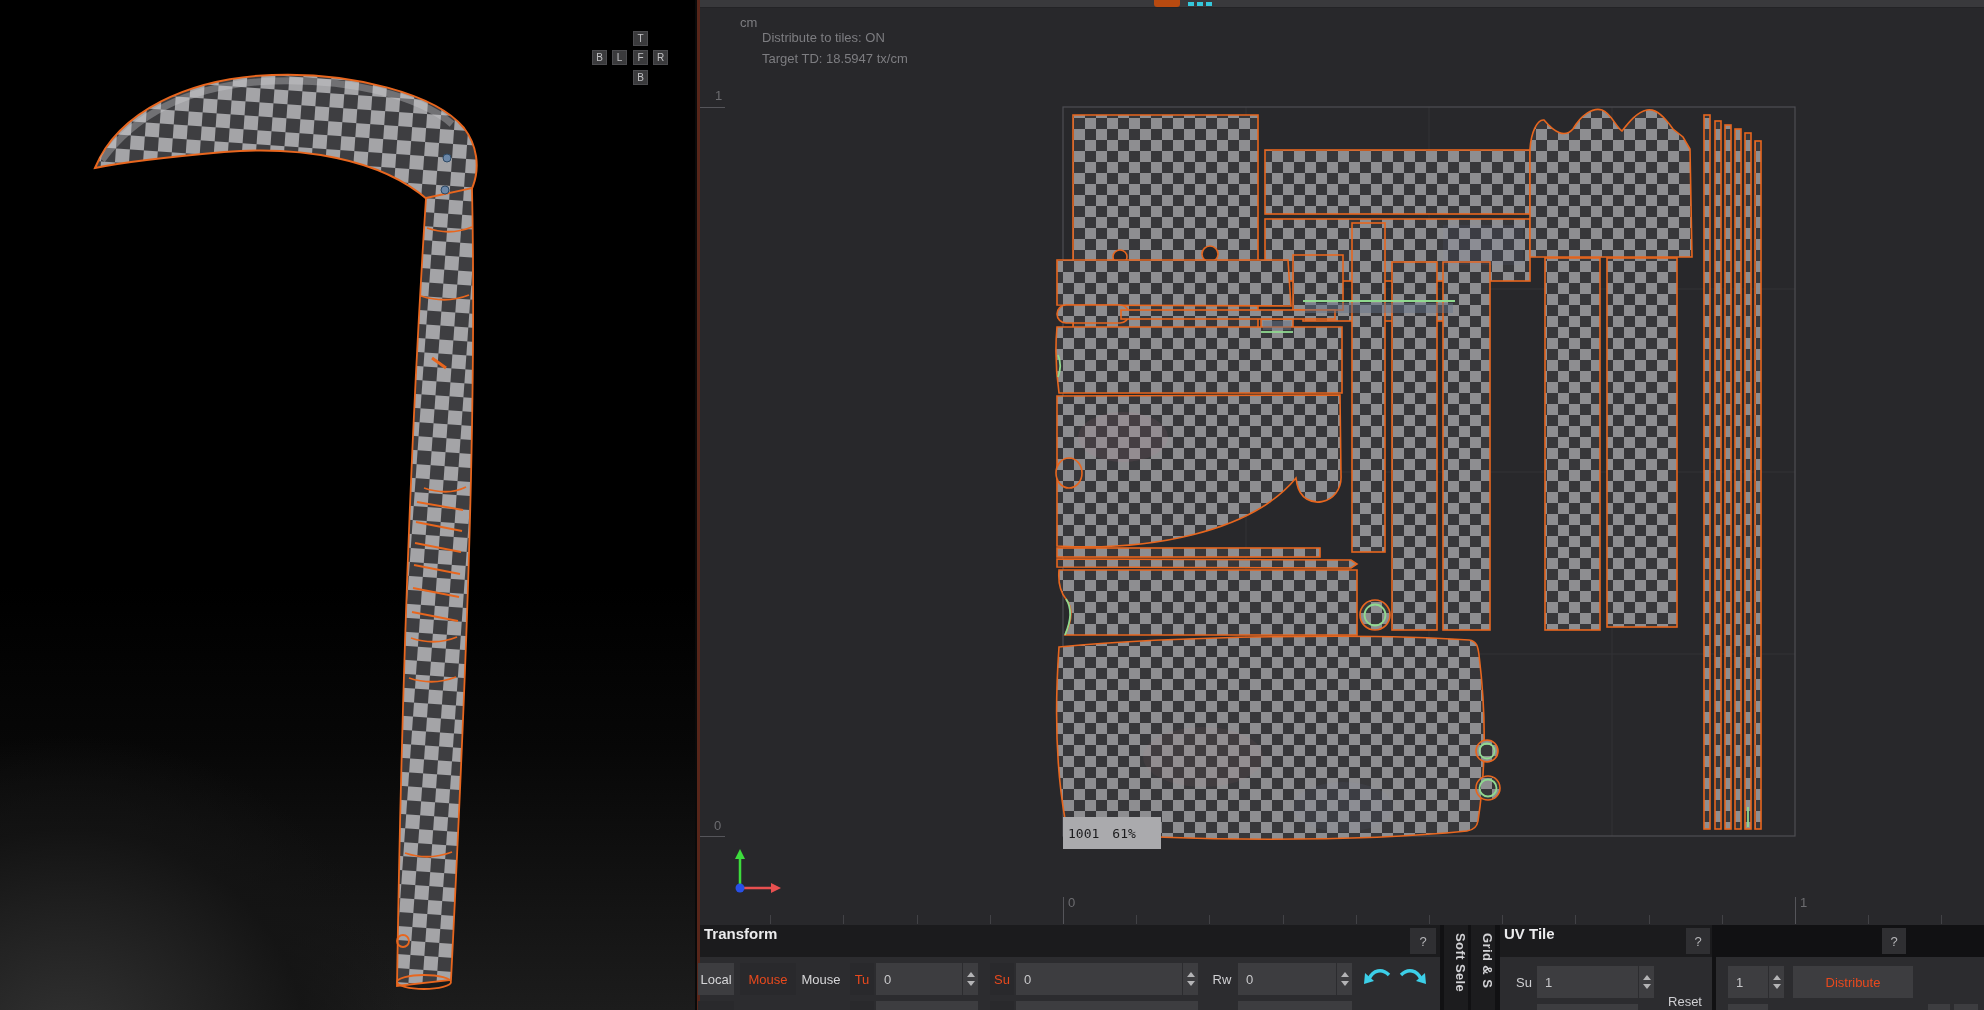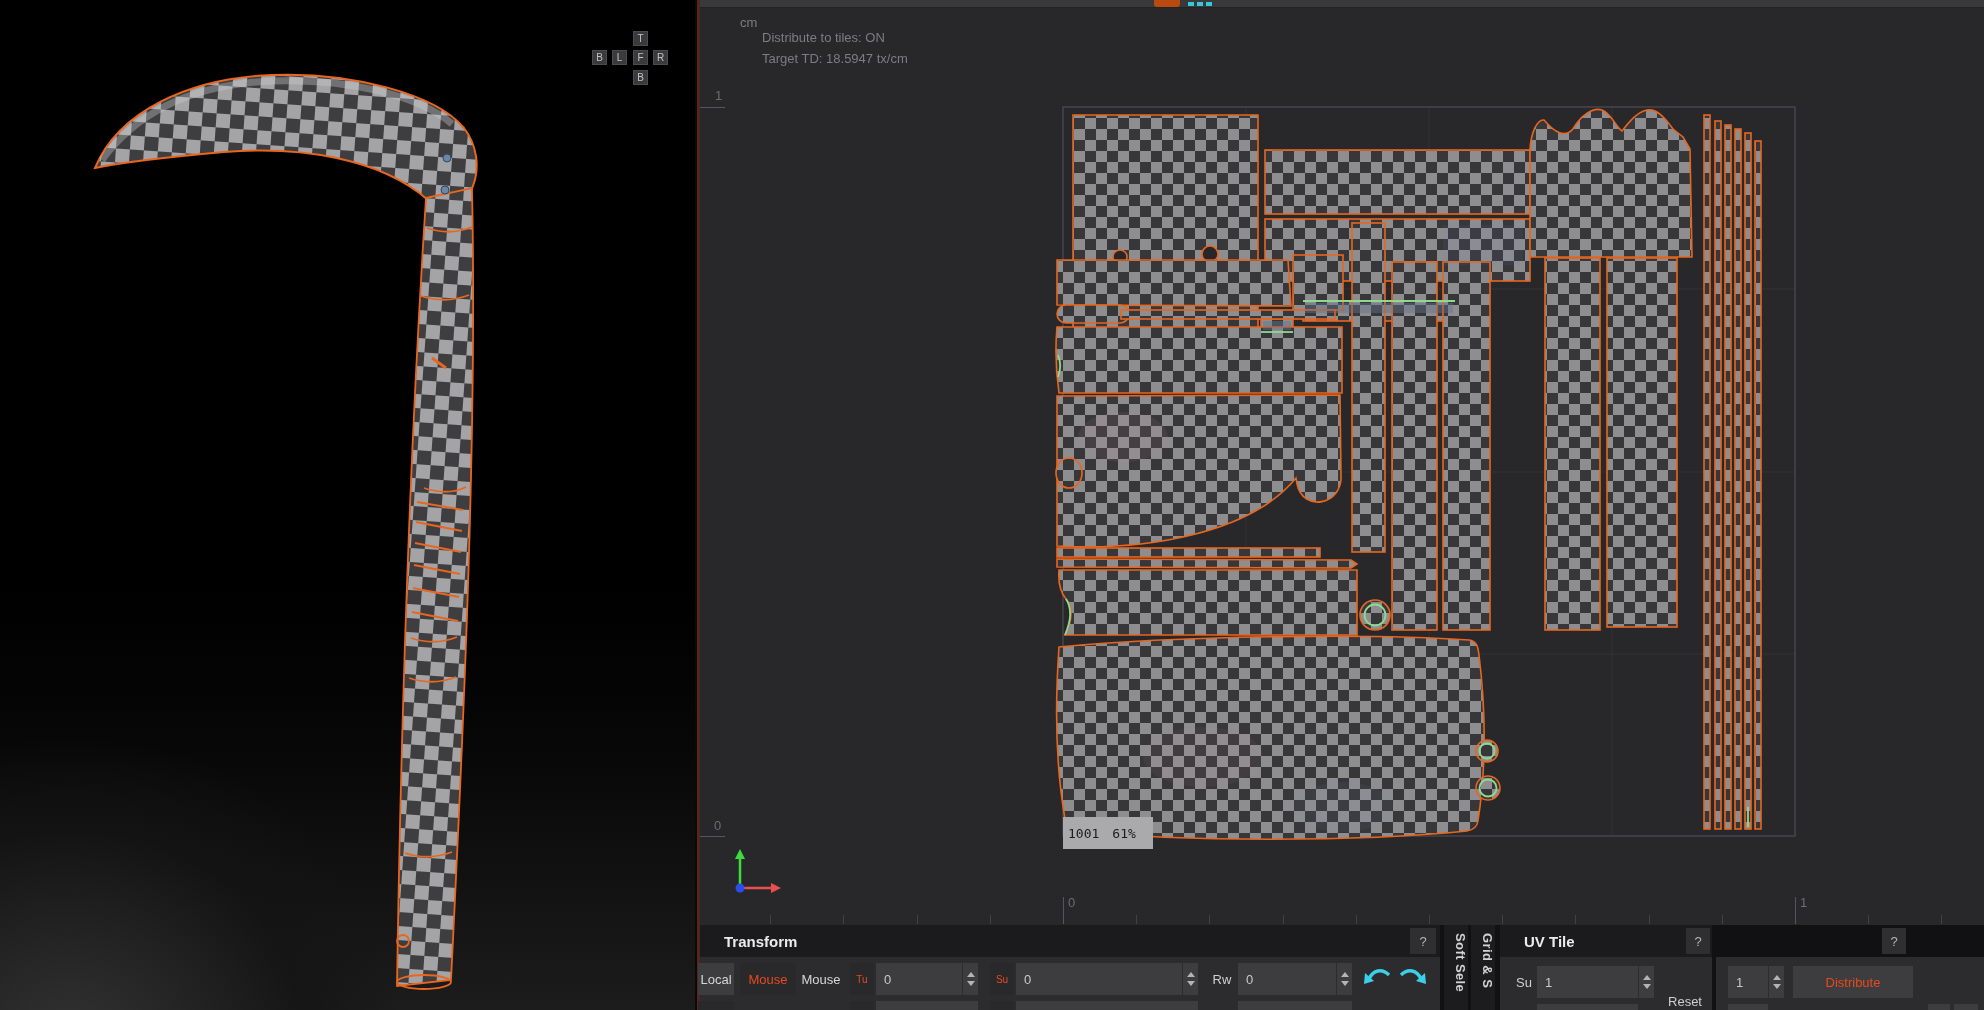--- a/index.html
+++ b/index.html
@@ -23,32 +23,32 @@
   
   #rightbg{left:700px;top:0;width:1284px;height:925px;background:var(--uvbg)}
   #topsliver{left:700px;top:0;width:1284px;height:8px;background:#39393c;border-bottom:1px solid #232326}
   .sliver-orange{left:1154px;top:0;width:26px;height:7px;background:#b84a10;border-radius:0 0 3px 3px}
   .sliver-dot{top:2px;width:6px;height:4px;background:#35c8dc}
   .uvtext{color:var(--dim);font-size:13px;white-space:nowrap}
   .rulertxt{color:#6c6c70;font-size:13px}
   .tick{background:#55555a}
   .mtick{position:absolute;top:915px;width:1px;height:9px;background:#424246}
   
-  #badge{left:1063px;top:817px;width:90px;height:21px;background:#aaaaad;color:#1c1c1e;
+  #badge{left:1063px;top:817px;width:98px;height:21px;background:#aaaaad;color:#1c1c1e;
     font-family:"DejaVu Sans Mono",monospace;font-size:13px;display:flex;align-items:center;gap:13px;padding:16px 5px}
   
   #bottombg{left:700px;top:925px;width:1284px;height:85px;background:#111113}
   .ptitle{background:var(--titlebg);color:#ebebed;font-weight:bold;font-size:15px;
-    display:flex;align-items:center;padding-left:24px}
+    display:flex;align-items:flex-start;padding-left:4px}
   .pbody{background:var(--bodybg)}
   .help{background:#2f2f32;color:#b5b5b8;font-size:13px;display:flex;align-items:center;justify-content:center}
   .btn{background:var(--btn);color:var(--txt);font-size:13px;display:flex;align-items:center;justify-content:center}
   .btn.pressed{background:var(--pressed);color:var(--orange)}
   .flatbtn{color:var(--txt);font-size:13px;display:flex;align-items:center;justify-content:center}
-  .chip{background:var(--pressed);color:var(--orange);font-size:10px;display:flex;align-items:center;justify-content:center}
+  .chip{background:var(--pressed);color:var(--orange);font-size:13px;display:flex;align-items:center;justify-content:center}
   .flatlabel{color:#cfcfd2;font-size:13px;display:flex;align-items:center;justify-content:center}
   .field{background:var(--btn);color:#c9c9cb;font-size:13px;display:flex;align-items:center;padding-left:8px}
   .spin{background:var(--btn);display:flex;flex-direction:column;align-items:center;justify-content:center;gap:4px;border-left:1px solid #2c2c2f}
   .tri-up{width:0;height:0;border-left:4px solid transparent;border-right:4px solid transparent;border-bottom:5px solid #b4b4b6}
   .tri-dn{width:0;height:0;border-left:4px solid transparent;border-right:4px solid transparent;border-top:5px solid #b4b4b6}
   .vtab{background:#1c1c1e;color:#d2d2d5;font-weight:bold;font-size:13px;writing-mode:vertical-rl;
     padding-top:8px;overflow:hidden;letter-spacing:.4px}
   .stub{background:var(--btn)}
   .stub.dark{background:var(--pressed)}
 </style>

